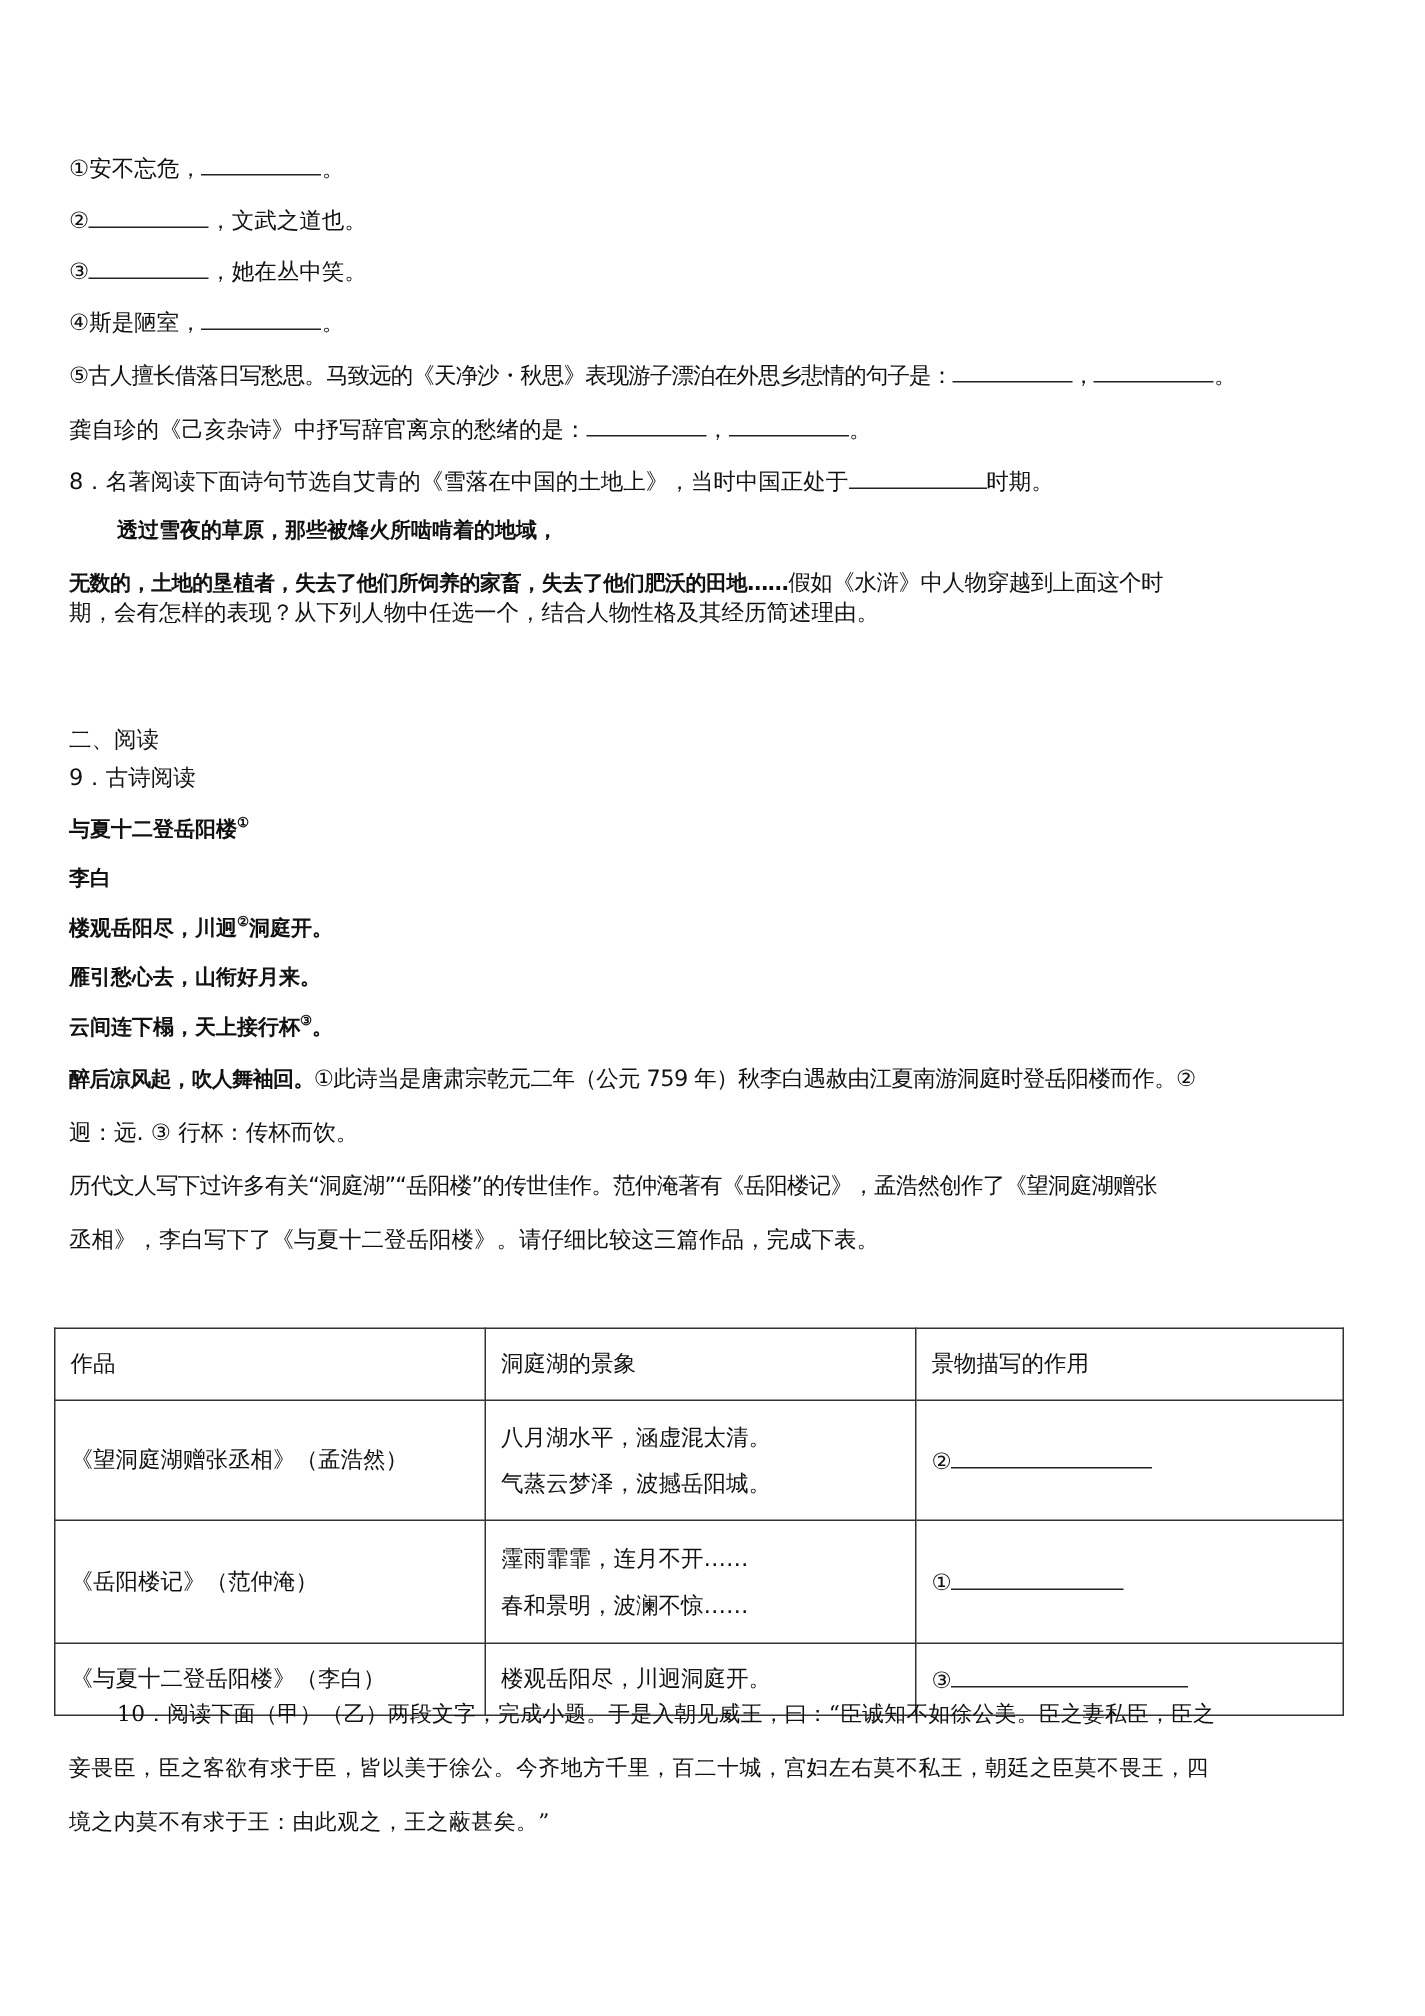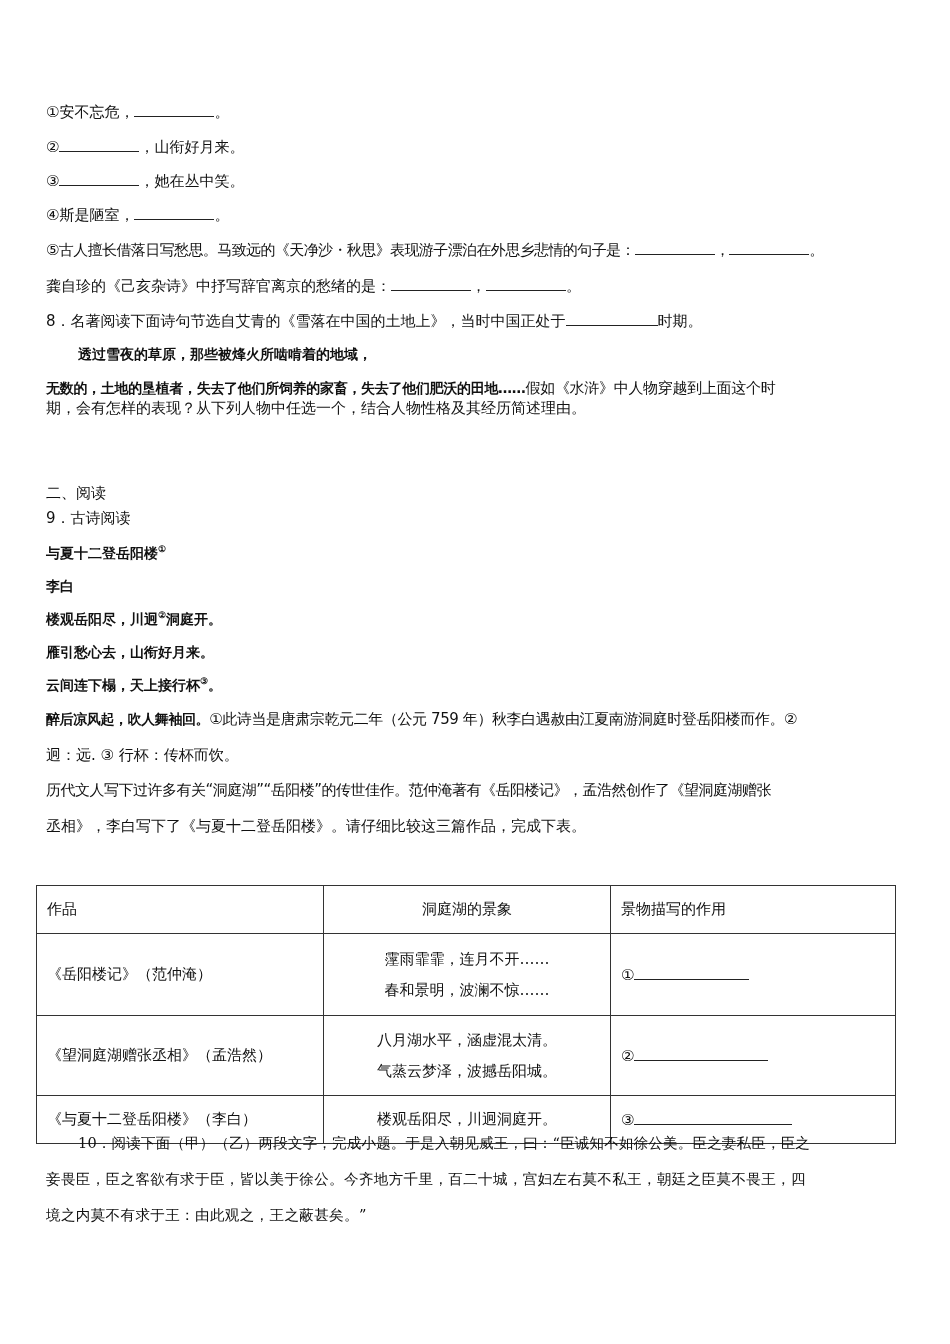--- a/index.html
+++ b/index.html
@@ -9,34 +9,34 @@
   .line { position: absolute; left: 46px; font-size: 15px; line-height: 20px; white-space: nowrap; }
   .line.serif { font-family: "DejaVu Serif", "Liberation Serif", serif; }
   .bold { font-weight: bold; }
   .blank { display: inline-block; border-bottom: 1px solid #222; height: 14px; vertical-align: baseline; }
   .b80 { width: 80px; }
   .b92 { width: 92px; }
   sup { font-size: 9px; vertical-align: super; line-height: 0; }
   table.cmp { position: absolute; left: 36px; top: 845px; width: 860px; border-collapse: collapse; font-size: 15px; margin-top: 40px; }
   table.cmp td { border: 1.5px solid #333; padding: 0 10px; vertical-align: middle; }
   table.cmp td.c1 { width: 266px; }
-  table.cmp td.c2 { width: 266px; text-align: center; }
+  table.cmp td.c2 { width: 266px; }
   .cell-lines div { line-height: 31px; }
   .ans .blank { height: 14px; }
 </style>
 </head>
 <body>
 
 <div class="page">
 
   <div class="line" style="top:102px">
     <span>①</span><span>安不忘危，</span><span class="blank b80"></span><span>。</span>
   </div>
   <div class="line" style="top:137px">
-    <span>②</span><span class="blank b80"></span><span>，山衔好月来。</span>
+    <span>②</span><span class="blank b80"></span><span>，文武之道也。</span>
   </div>
   <div class="line" style="top:171px">
     <span>③</span><span class="blank b80"></span><span>，她在丛中笑。</span>
   </div>
   <div class="line" style="top:205px">
     <span>④</span><span>斯是陋室，</span><span class="blank b80"></span><span>。</span>
   </div>
 
   <div class="line" style="top:240px; letter-spacing:-0.6px">
     <span>⑤</span><span>古人擅长借落日写愁思。马致远的《天净沙・秋思》表现游子漂泊在外思乡悲情的句子是：</span><span class="blank b80"></span><span>，</span><span class="blank b80"></span><span>。</span>
@@ -78,38 +78,38 @@
   <div class="line" style="top:816px">丞相》，李白写下了《与夏十二登岳阳楼》。请仔细比较这三篇作品，完成下表。</div>
   <div class="line" style="top:780px; letter-spacing:-0.5px">历代文人写下过许多有关“洞庭湖”“岳阳楼”的传世佳作。范仲淹著有《岳阳楼记》，孟浩然创作了《望洞庭湖赠张</div>
 
   <table class="cmp">
     <tbody>
         <tr style="height:48px">
       <td class="c1">作品</td>
       <td class="c2">洞庭湖的景象</td>
       <td>景物描写的作用</td>
     </tr>
+    <tr style="height:80px">
+      <td class="c1">《望洞庭湖赠张丞相》（孟浩然）</td>
+      <td class="c2 cell-lines">
+        <div>八月湖水平，涵虚混太清。</div>
+        <div>气蒸云梦泽，波撼岳阳城。</div>
+      </td>
+      <td class="ans">
+        <span>②</span><span class="blank" style="width:134px"></span>
+      </td>
+    </tr>
     <tr style="height:82px">
       <td class="c1">《岳阳楼记》（范仲淹）</td>
       <td class="c2 cell-lines">
         <div>霪雨霏霏，连月不开……</div>
         <div>春和景明，波澜不惊……</div>
       </td>
       <td class="ans">
         <span>①</span><span class="blank" style="width:115px"></span>
-      </td>
-    </tr>
-    <tr style="height:80px">
-      <td class="c1">《望洞庭湖赠张丞相》（孟浩然）</td>
-      <td class="c2 cell-lines">
-        <div>八月湖水平，涵虚混太清。</div>
-        <div>气蒸云梦泽，波撼岳阳城。</div>
-      </td>
-      <td class="ans">
-        <span>②</span><span class="blank" style="width:134px"></span>
       </td>
     </tr>
     <tr style="height:48px">
       <td class="c1">《与夏十二登岳阳楼》（李白）</td>
       <td class="c2 cell-lines">
         <div>楼观岳阳尽，川迥洞庭开。</div>
       </td>
       <td class="ans">
         <span>③</span><span class="blank" style="width:158px"></span>
       </td>

